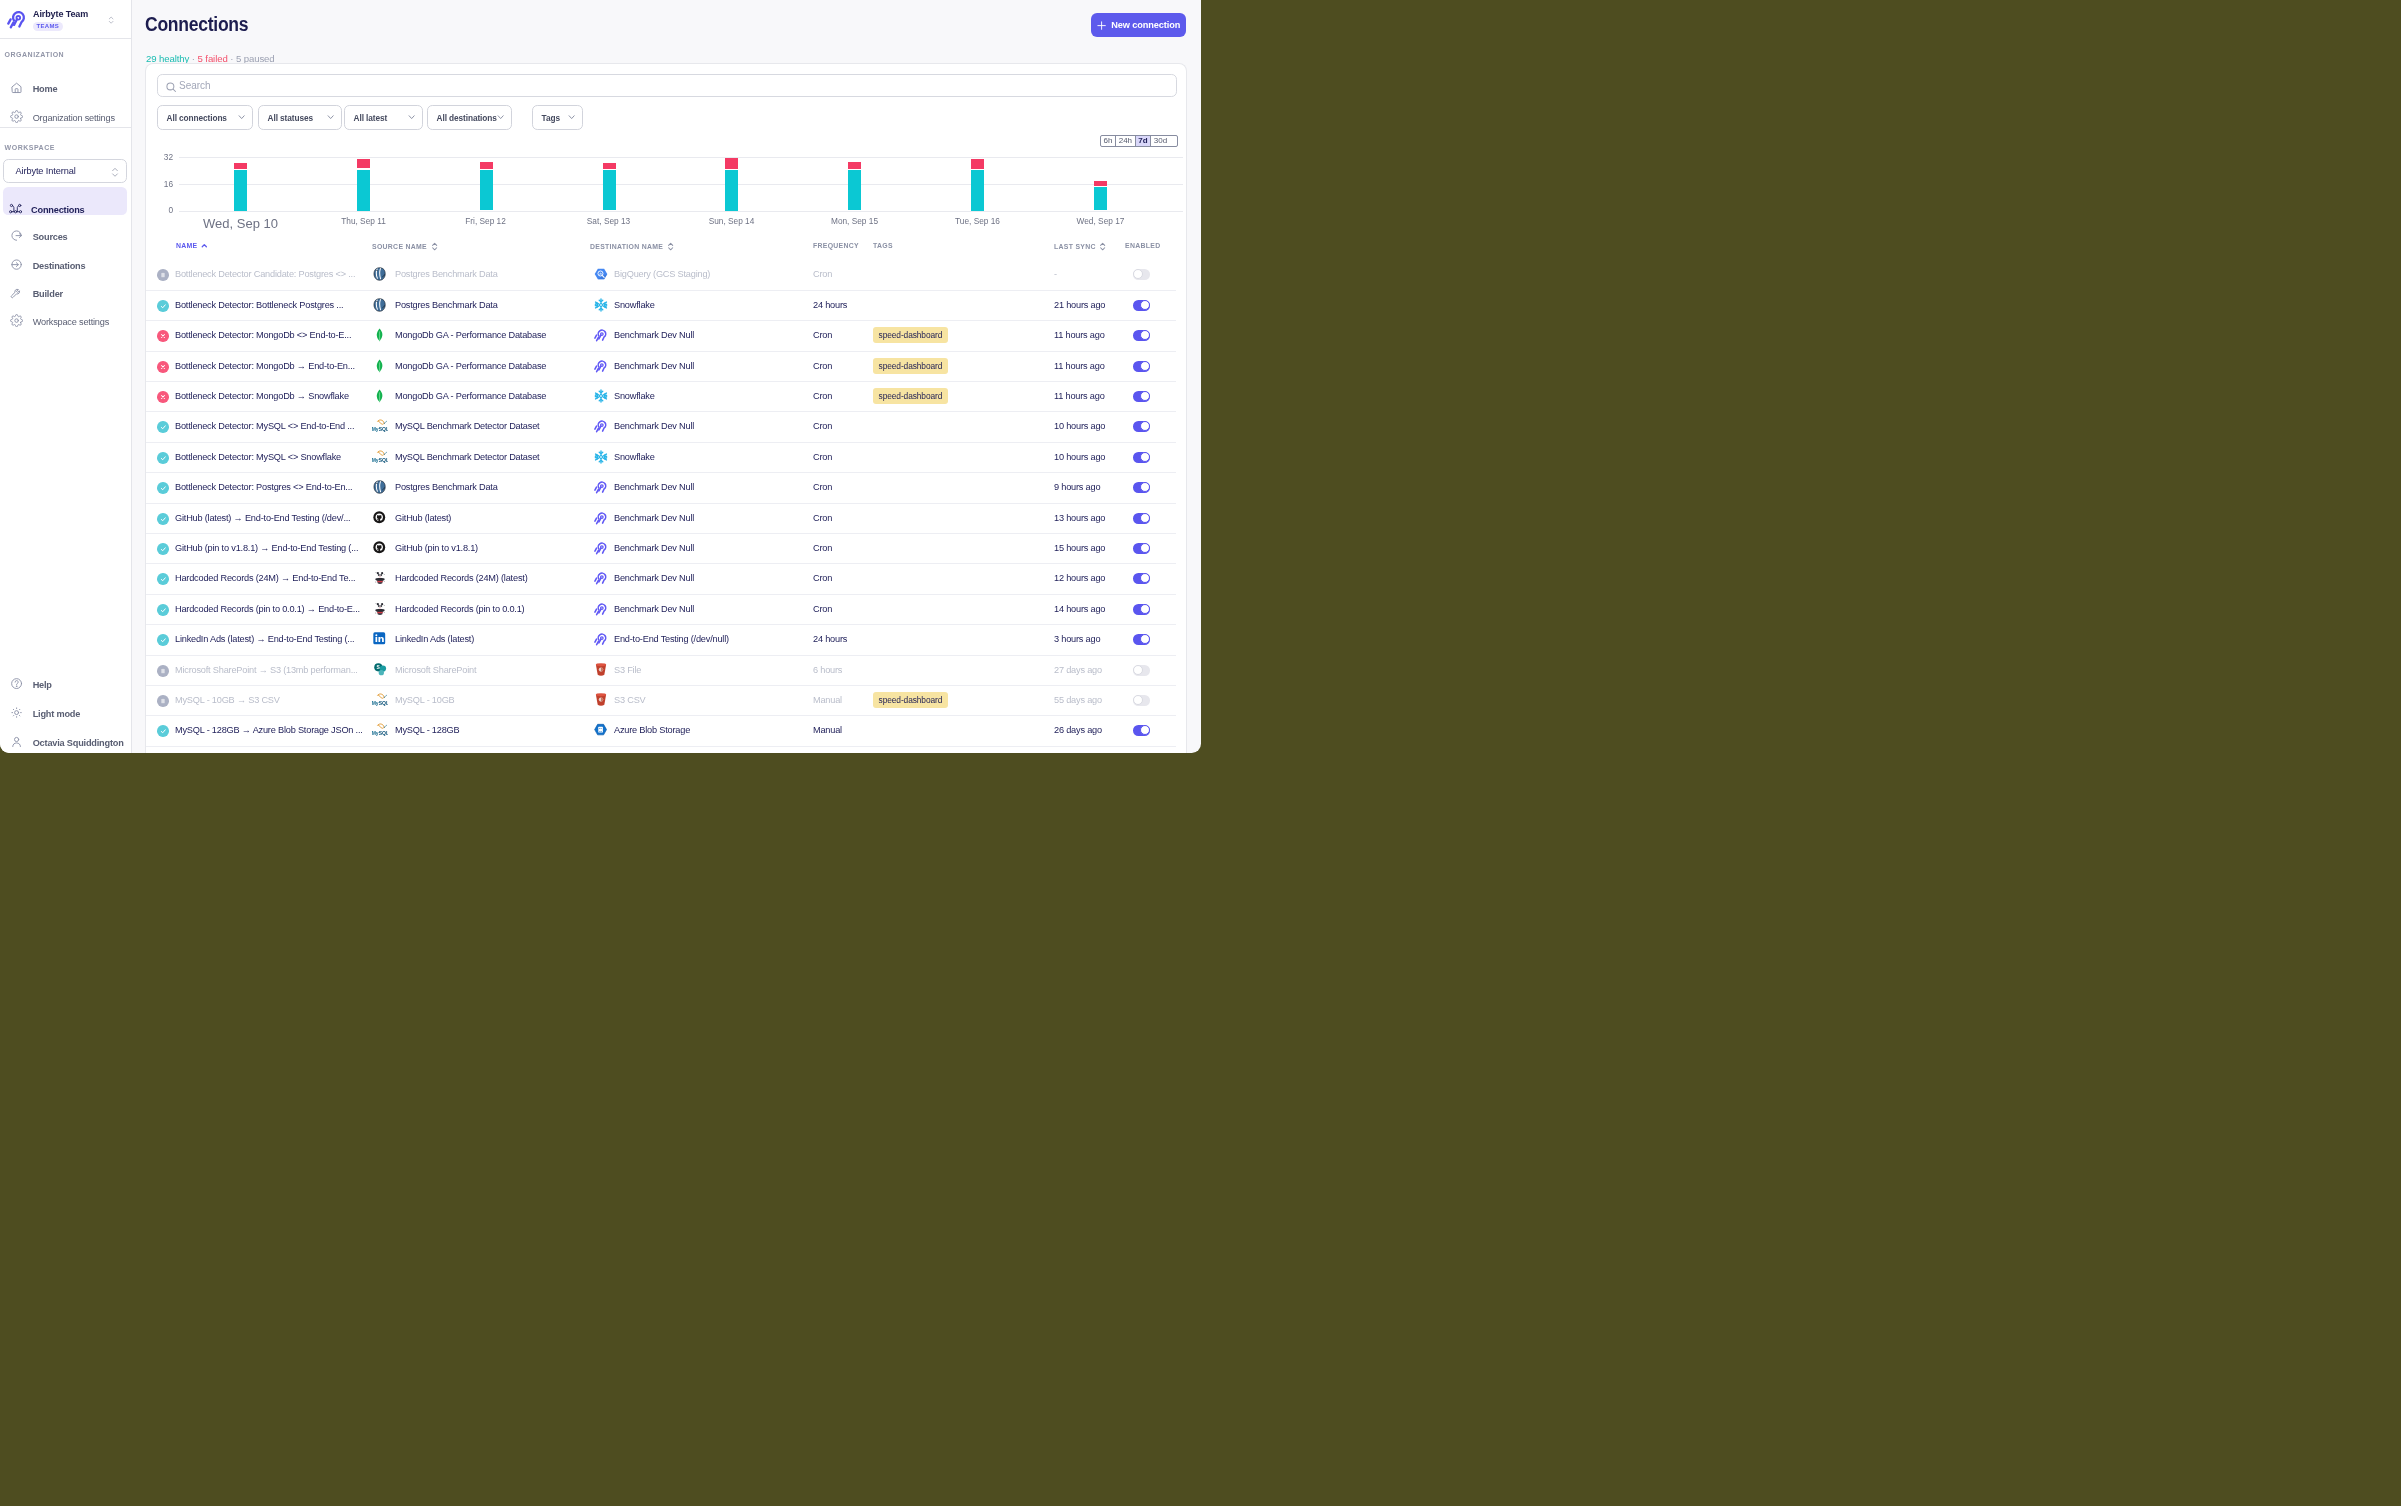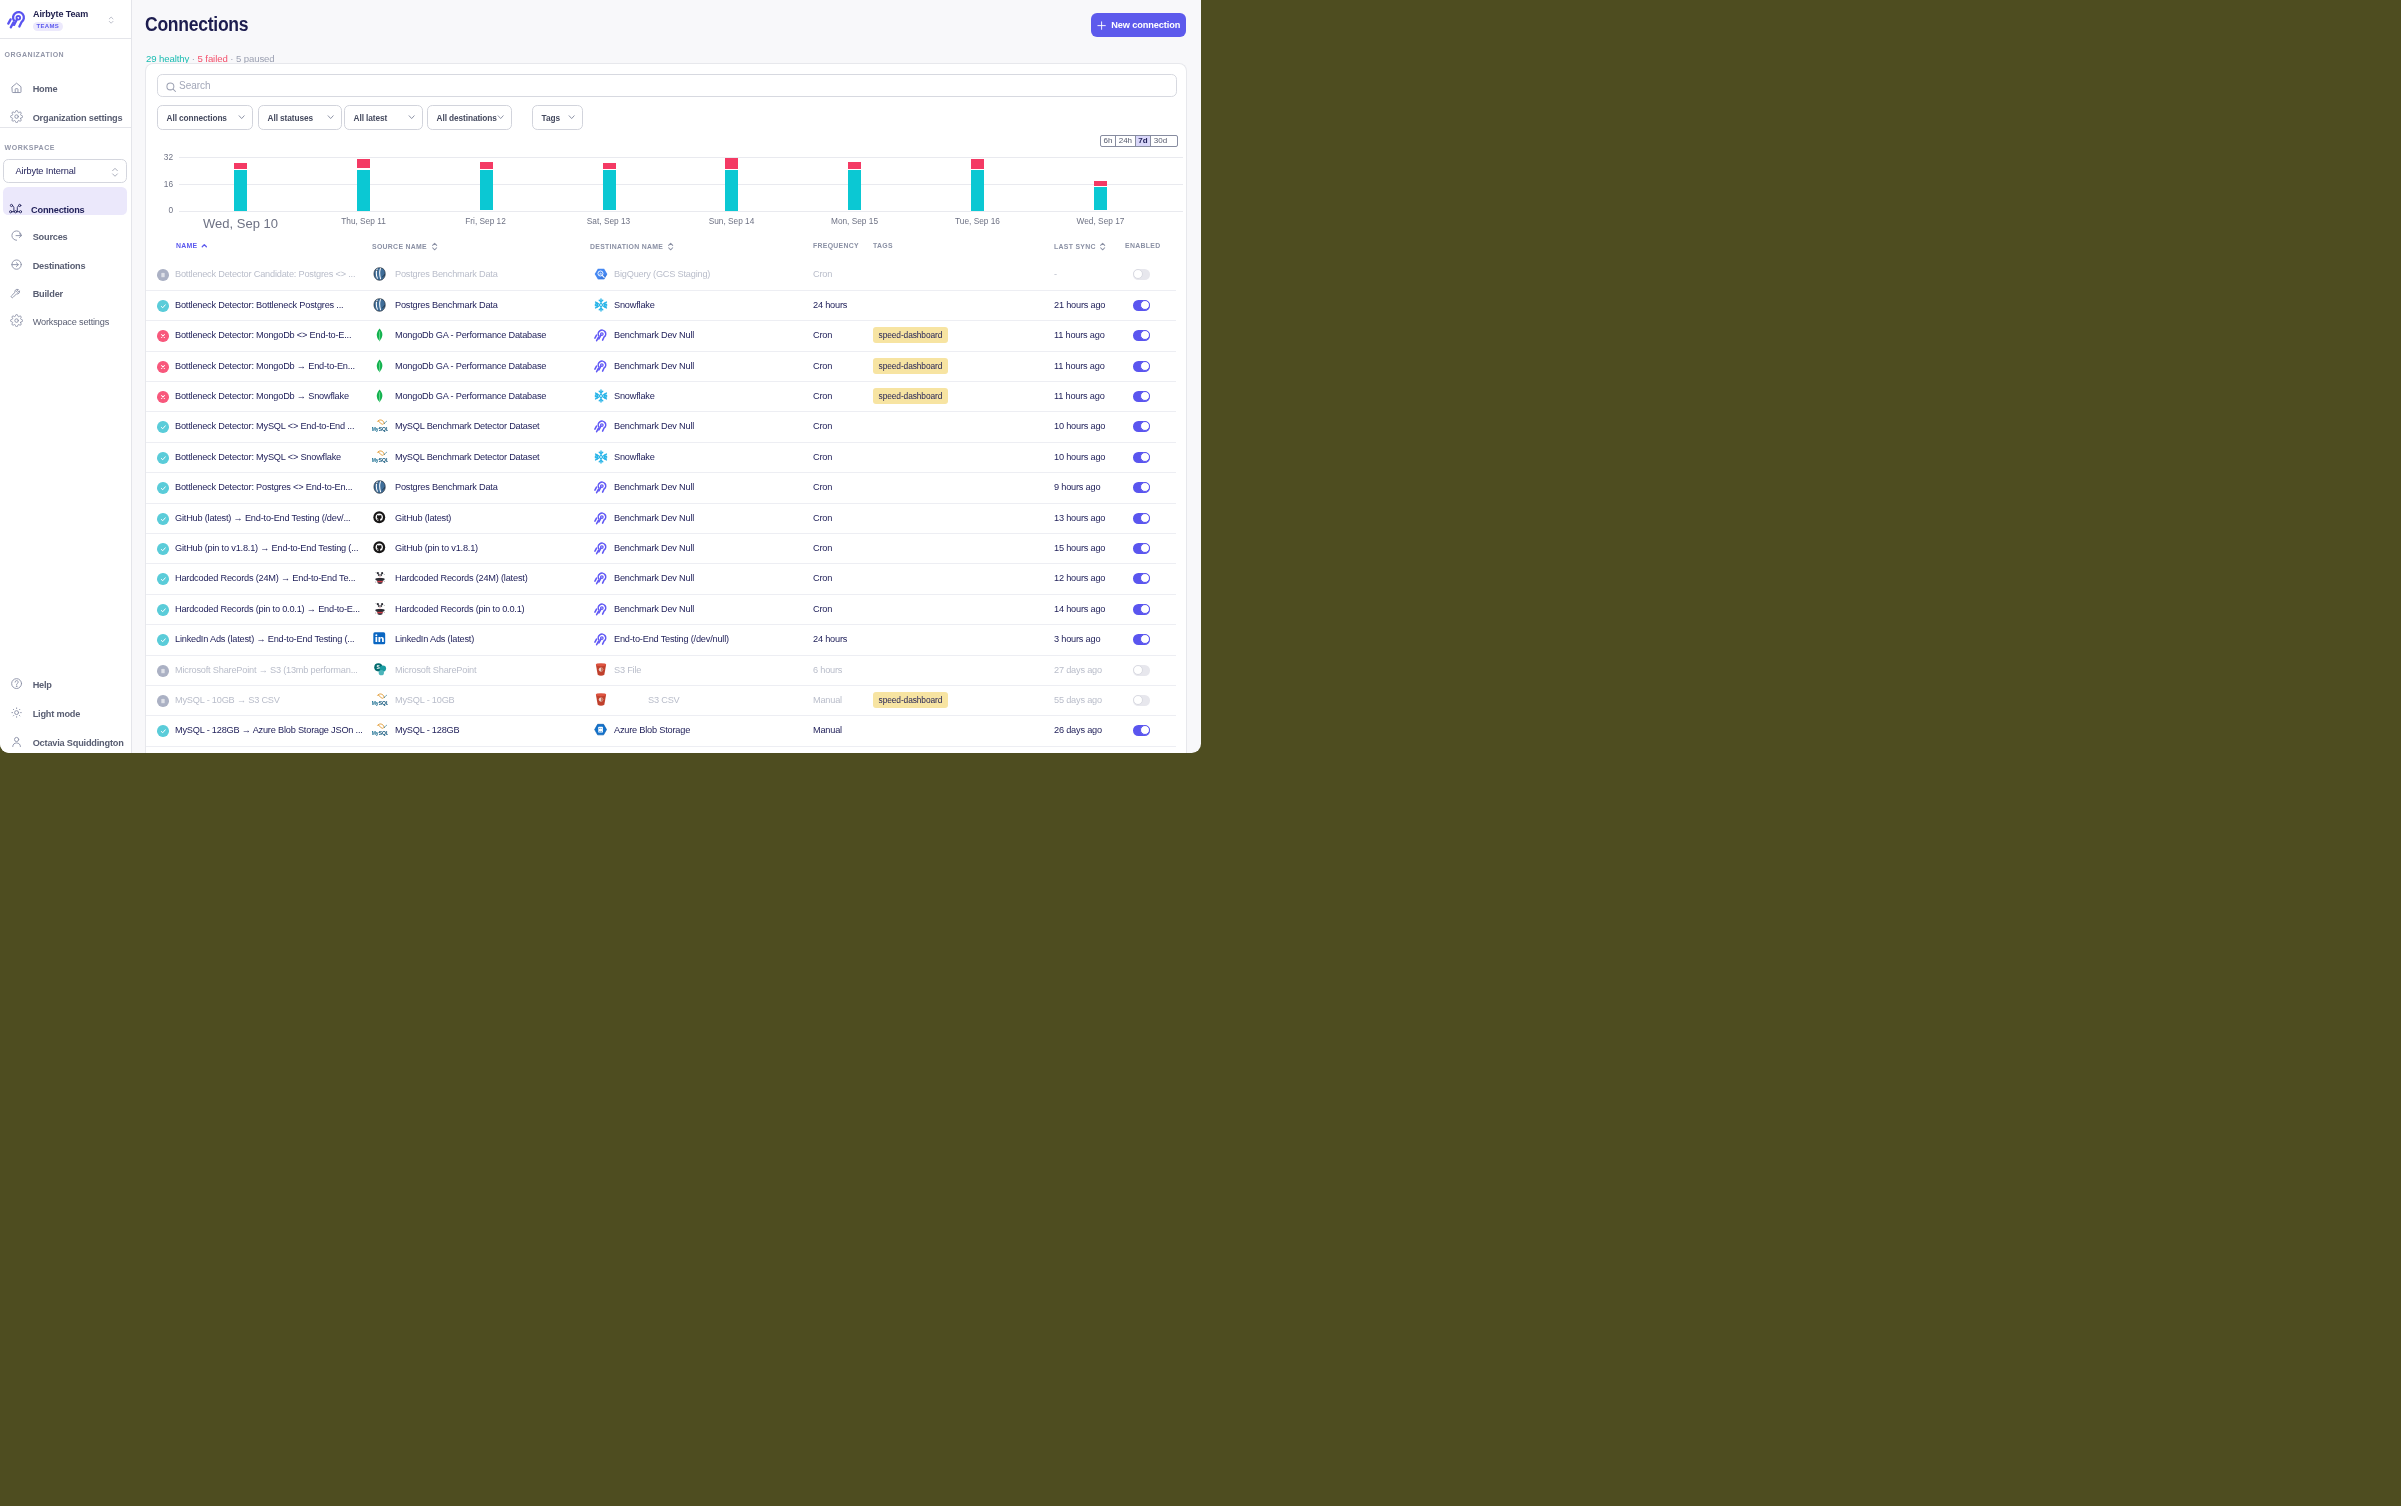--- a/index.html
+++ b/index.html
@@ -65,21 +65,21 @@
         </span>
         <span style="font-weight:600;color:#595e72">Home</span>
       </div>
 <div class="nav" style="top:95px">
         <span class="nico" style="">
           <svg class="nvi" viewBox="0 0 24 24" fill="none" stroke="#8d93a8" stroke-width="1.7" stroke-linecap="round" stroke-linejoin="round">
             <circle cx="12" cy="12" r="3.2"></circle>
             <path d="M19.4 15a1.7 1.7 0 0 0 .34 1.87l.06.06a2 2 0 1 1-2.83 2.83l-.06-.06a1.7 1.7 0 0 0-1.87-.34 1.7 1.7 0 0 0-1 1.55V21a2 2 0 1 1-4 0v-.09a1.7 1.7 0 0 0-1.11-1.55 1.7 1.7 0 0 0-1.87.34l-.06.06a2 2 0 1 1-2.83-2.83l.06-.06a1.7 1.7 0 0 0 .34-1.87 1.7 1.7 0 0 0-1.55-1H3a2 2 0 1 1 0-4h.09a1.7 1.7 0 0 0 1.55-1.11 1.7 1.7 0 0 0-.34-1.87l-.06-.06a2 2 0 1 1 2.83-2.83l.06.06a1.7 1.7 0 0 0 1.87.34h.09a1.7 1.7 0 0 0 1-1.55V3a2 2 0 1 1 4 0v.09a1.7 1.7 0 0 0 1 1.55 1.7 1.7 0 0 0 1.87-.34l.06-.06a2 2 0 1 1 2.83 2.83l-.06.06a1.7 1.7 0 0 0-.34 1.87v.09a1.7 1.7 0 0 0 1.55 1H21a2 2 0 1 1 0 4h-.09a1.7 1.7 0 0 0-1.55 1z"></path>
           </svg>
         </span>
-        <span style="font-weight:700;color:#595e72">Organization settings</span>
+        <span style="font-weight:400;color:#595e72">Organization settings</span>
       </div>
 <div style="position:absolute;left:0;top:127px;width:100%;height:0.7px;background:#e4e5ea"></div>
 <div class="slab" style="top:144px">WORKSPACE</div>
 <div style="position:absolute;left:3.3px;top:159px;width:124px;height:24px;border:0.7px solid #d4d6de;border-radius:5.3px;background:#fff">
 <span style="position:absolute;left:11.2px;top:6.3px;font-size:9.2px;letter-spacing:-0.1px;color:#23235b">Airbyte Internal</span>
 <span style="position:absolute;right:7.3px;top:6.6px"><svg width="8" height="10.6" viewBox="0 0 14 20" fill="none" stroke="#9ba0b0" stroke-width="1.6" stroke-linecap="round" stroke-linejoin="round">
             <path d="M2.5 7 L7 2.5 L11.5 7"></path>
             <path d="M2.5 13 L7 17.5 L11.5 13"></path>
           </svg></span>
       </div>
@@ -765,21 +765,21 @@
         </span>
 <span class="nm mut" style="left:395px">MySQL - 10GB</span>
 <span class="ic" style="left:592px;">
           <svg width="12" height="13.2" viewBox="0 0 36 40">
 <path d="M2.5 5.5 L8 36 C 13 40 23 40 28 36 L33.5 5.5 Z" fill="#c0402c"></path>
 <ellipse cx="18" cy="5.5" rx="15.5" ry="4.4" fill="#dd5340"></ellipse>
 <ellipse cx="18" cy="20" rx="6.8" ry="6.4" fill="#ead9d2" opacity="0.95"></ellipse>
 <path d="M18 13.6 a6.6 6.4 0 0 1 0 12.8 Z" fill="#c87561"></path>
 </svg>
         </span>
-<span class="nm mut" style="left:648px">S3 CSV</span>
+<span class="nm mut" style="left:614px">S3 CSV</span>
 <span class="nm mut" style="left:813px">Manual</span>
 <span style="position:absolute;left:873px;top:7px"><span class="tag">speed-dashboard</span></span>
 <span class="nm mut" style="left:1054px">55 days ago</span>
 <span style="position:absolute;left:1133px;top:10px"><span class="tg off"><span class="kn"></span></span></span>
 </div>
       <div style="position:absolute;left:146px;width:1030px;top:715px;height:0.7px;background:#edeef3"></div>
 <div class="row" style="top:715px">
 <span style="position:absolute;left:157px;top:9.2px"><span class="st" style="background:#5accd9">
             <svg width="6.6" height="6.6" viewBox="0 0 20 20">
               <path d="M4 10.5 L8.2 14.5 L16 5.5" stroke="#fff" stroke-width="3" fill="none" stroke-linecap="round" stroke-linejoin="round"></path>

